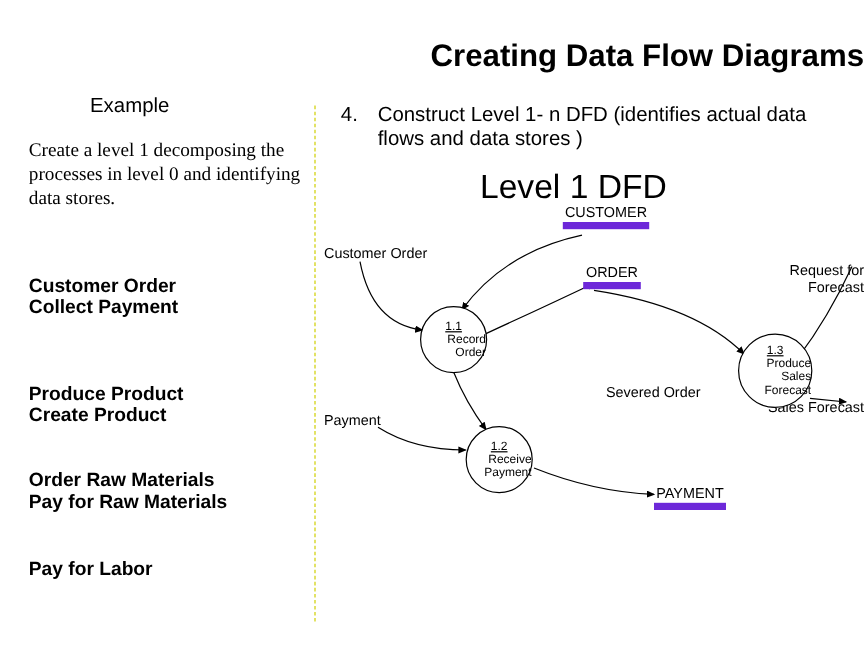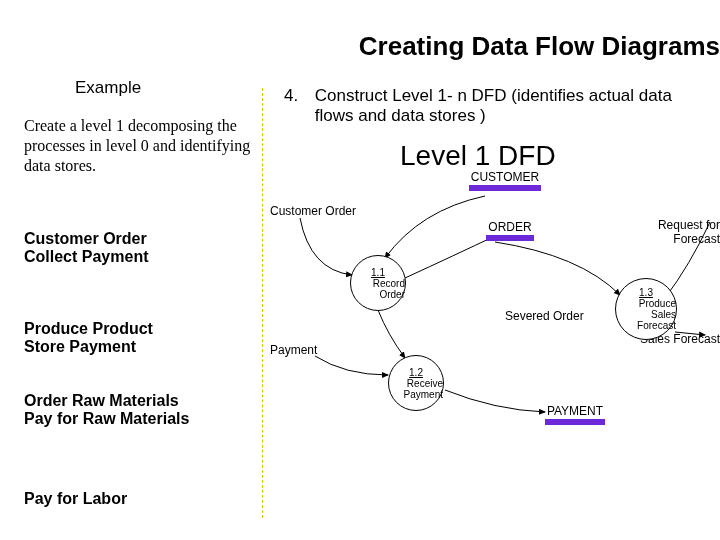--- a/index.html
+++ b/index.html
@@ -32,21 +32,21 @@
     line-height: 1.25;
   }
   .proc-block {
     position: absolute;
     font-size: 16px;
     font-weight: bold;
   }
   .pb1 { left: 24px; top: 230px; }
   .pb2 { left: 24px; top: 320px; }
   .pb3 { left: 24px; top: 392px; }
-  .pb4 { left: 24px; top: 490px; }
+  .pb4 { left: 24px; top: 466px; }
 
   .vdash {
     position: absolute;
     left: 262px;
     top: 88px;
     height: 430px;
     border-left: 1px dashed #cfcf00;
   }
 
   .step-label {
@@ -117,21 +117,21 @@
 
 <div class="example-heading">Example</div>
 <div class="example-desc">Create a level 1 decomposing the processes in level 0 and identifying data stores.</div>
 
 <div class="proc-block pb1">
   <div>Customer Order</div>
   <div>Collect Payment</div>
 </div>
 <div class="proc-block pb2">
   <div>Produce Product</div>
-  <div>Store Payment</div>
+  <div>Create Product</div>
 </div>
 <div class="proc-block pb3">
   <div>Order Raw Materials</div>
   <div>Pay for Raw Materials</div>
 </div>
 <div class="proc-block pb4">
   <div>Pay for Labor</div>
 </div>
 
 <div class="vdash"></div>
@@ -167,21 +167,21 @@
     <path d="M 225 82 Q 310 95 350 135" fill="none" stroke="#000" stroke-width="1" marker-end="url(#ah)"></path>
 
     <path d="M 440 62 Q 420 105 395 138" fill="none" stroke="#000" stroke-width="1" marker-end="url(#ah)"></path>
 
     <path d="M 405 172 L 435 175" fill="none" stroke="#000" stroke-width="1" marker-end="url(#ah)"></path>
 
   </svg>
 
   <div class="abs lbl" style="left:0;top:44px;">Customer Order</div>
   <div class="abs lbl" style="left:0;top:183px;">Payment</div>
-  <div class="abs lbl" style="left:235;top:149px;left:235px;">Severed Order</div>
+  <div class="abs lbl" style="left:235;top:160px;left:235px;">Severed Order</div>
   <div class="abs lbl" style="right:0;top:58px;width:80px;text-align:right;">Request for Forecast</div>
   <div class="abs lbl" style="right:-10px;top:172px;width:90px;">Sales Forecast</div>
 
   <div class="ds" style="left:190px;top:10px;">
     <span class="ds-name">CUSTOMER</span>
   </div>
   <div class="ds" style="left:195px;top:60px;">
     <span class="ds-name">ORDER</span>
   </div>
   <div class="ds" style="left:260px;top:244px;">

